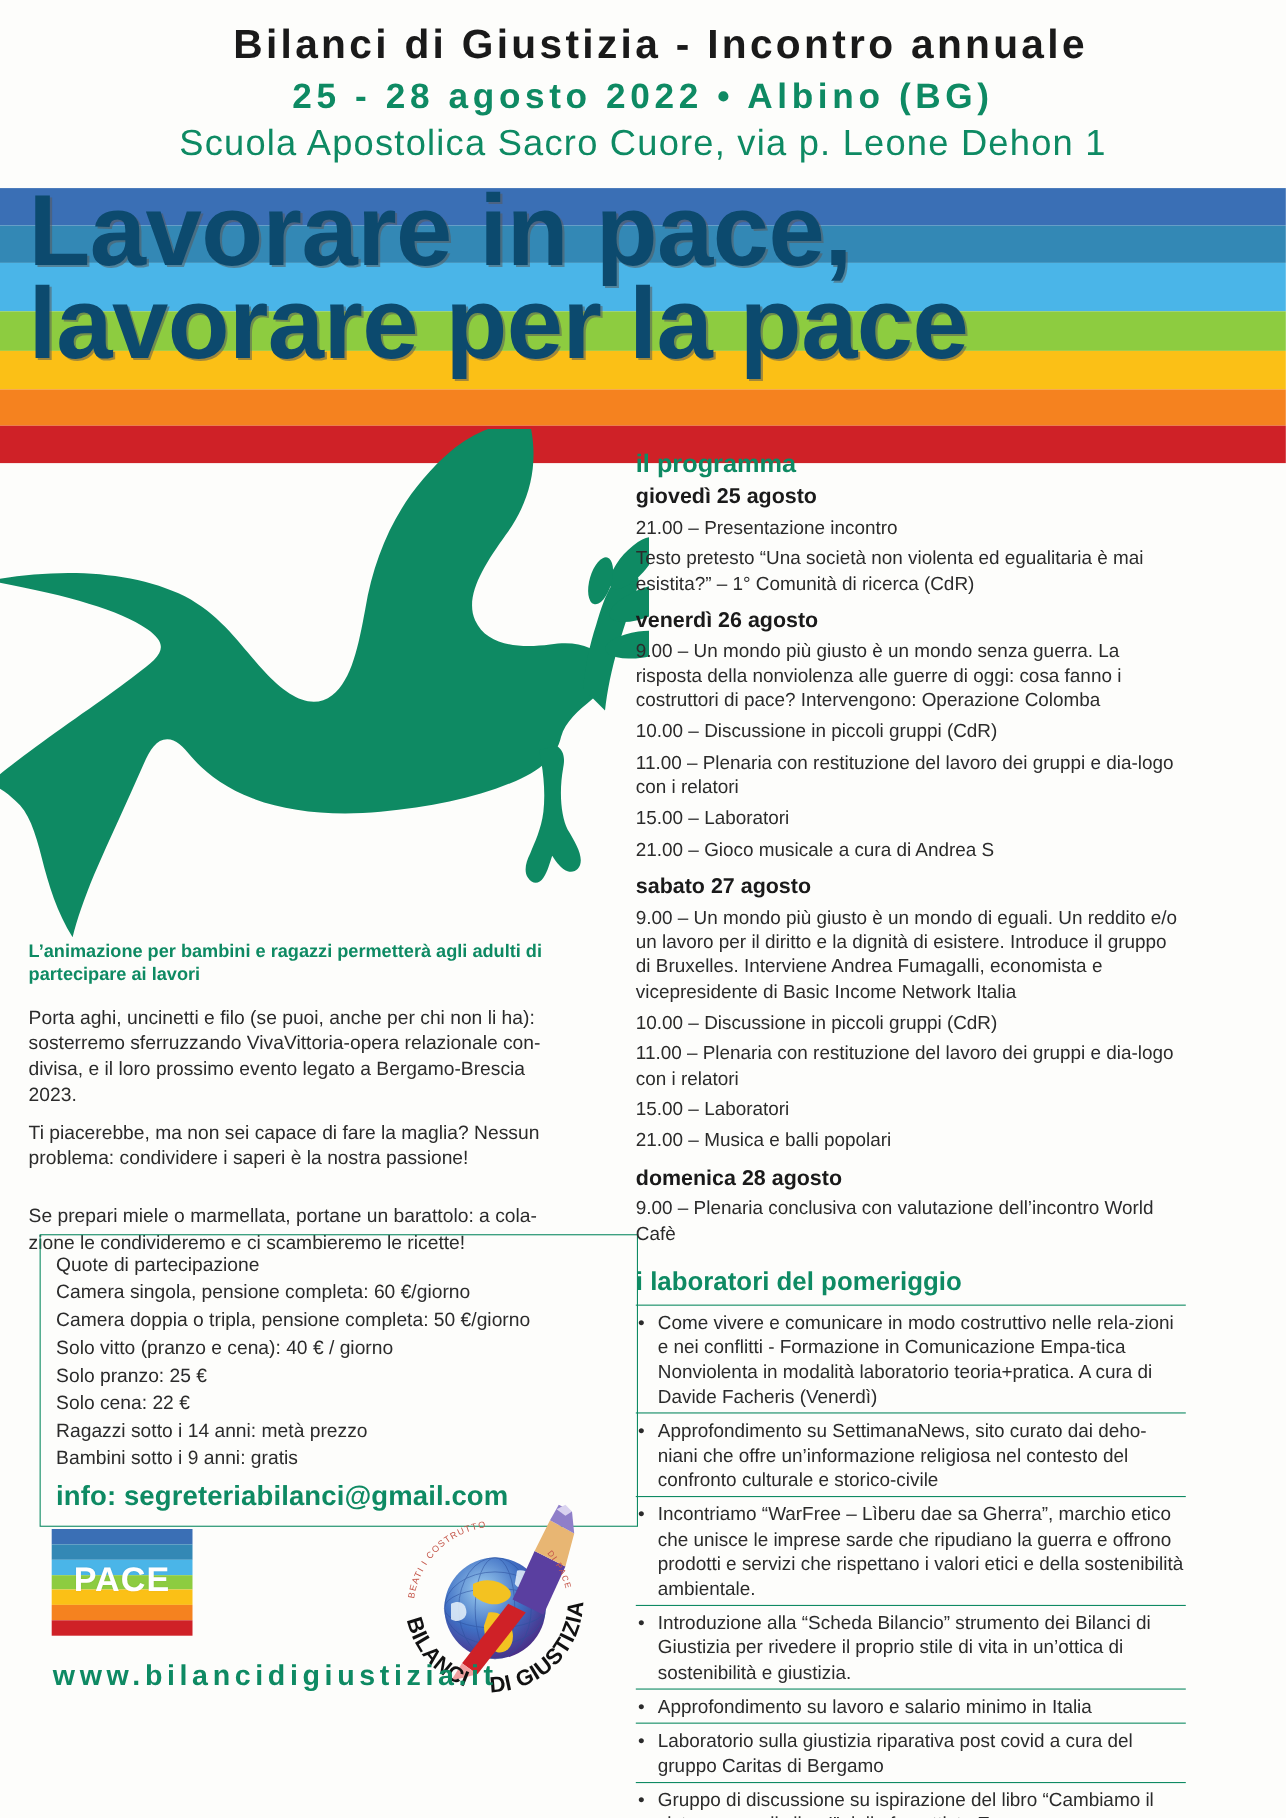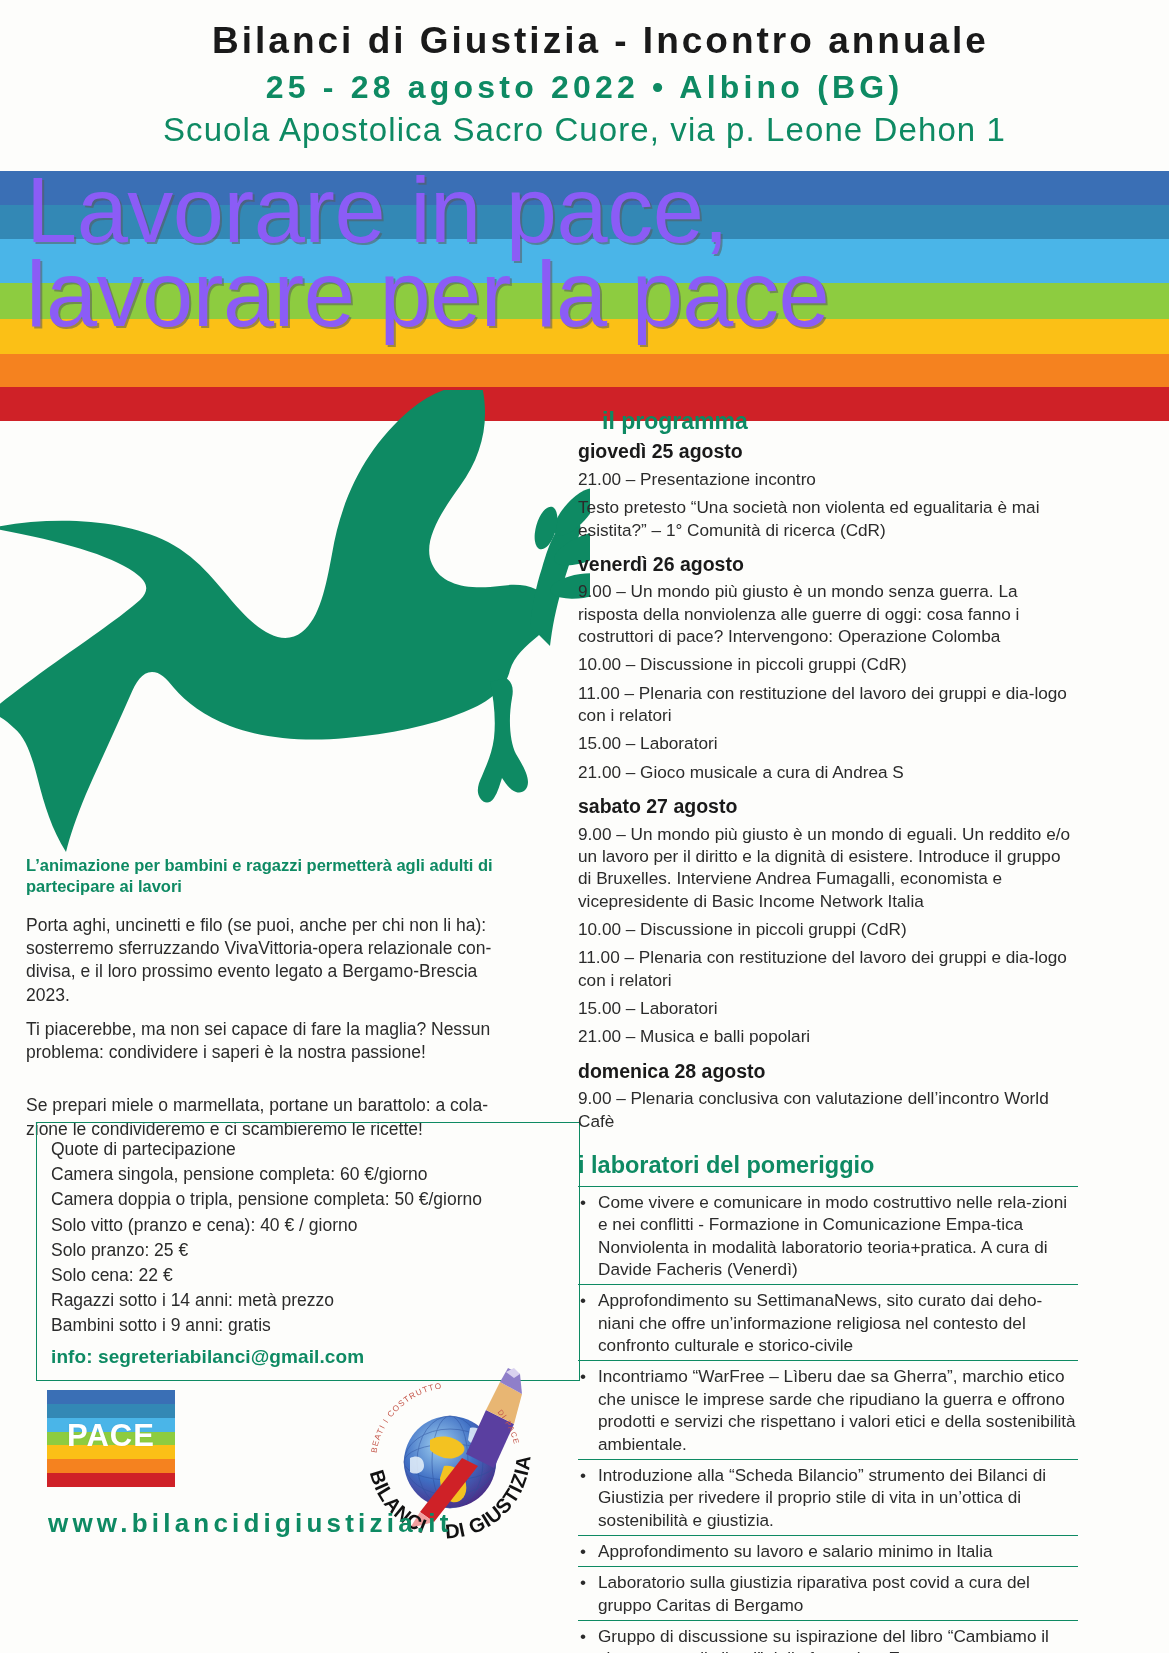--- a/index.html
+++ b/index.html
@@ -36,22 +36,22 @@
   .b1 { top:0px;   height:34px; background:#3a6fb5; }
   .b2 { top:34px;  height:34px; background:#3388b5; }
   .b3 { top:68px;  height:44px; background:#4ab5e8; }
   .b4 { top:112px; height:36px; background:#8dcc40; }
   .b5 { top:148px; height:35px; background:#fbc016; }
   .b6 { top:183px; height:33px; background:#f5821f; }
   .b7 { top:216px; height:34px; background:#cf2127; }
 
   .banner-text {
     position:absolute; left:26px; top:-6px; width:1110px;
-    color:#8b5cf6;
-    font-size:92px; font-weight:normal;
+    color:#0c4a6e;
+    font-size:92px; font-weight:bold;
     line-height:0.98;
     letter-spacing:-0.5px;
     text-shadow:
        2px  2px 0 rgba(90,90,90,.55),
       -1px -1px 0 rgba(255,255,255,.0);
     font-family:"Liberation Sans", sans-serif;
     white-space:nowrap;
     transform:scaleX(1.0);
   }
   .banner-line { display:block; }
@@ -75,21 +75,21 @@
   .body-text.spaced { margin-top:30px; }
 
   
   .quote-box {
     position:absolute; left:36px; top:1122px; width:544px;
     border:1.6px solid #0e8a63; padding:14px 14px 12px 14px; z-index:3;
     background:transparent;
   }
   .quote-line { color:#2b2b2b; font-size:17.5px; line-height:1.44; }
   .quote-email {
-    color:#0e8a63; font-weight:bold; font-size:19px; margin-top:7px;
+    color:#0e8a63; font-weight:bold; font-size:25px; margin-top:7px;
     letter-spacing:.1px;
   }
 
   
   .pace-logo {
     position:absolute; left:47px; top:1390px; width:128px; height:108px; z-index:3;
   }
   .pace-band { position:absolute; left:0; width:128px; height:13.85px; }
   .pace-word {
     position:absolute; left:0; top:30px; width:128px; text-align:center;
@@ -103,21 +103,20 @@
     color:#0e8a63; font-weight:bold; font-size:26px; letter-spacing:4.2px;
   }
 
   
   .right-col {
     position:absolute; left:578px; top:408px; width:500px; z-index:3;
   }
   .sec-head {
     color:#0e8a63; font-weight:bold; font-size:23px; line-height:1.15;
     margin-bottom:6px;
-    margin-left:24px;
   }
   .day-head {
     color:#1a1a1a; font-weight:bold; font-size:19.5px; line-height:1.2;
     margin-top:12px; margin-bottom:4px;
   }
   .day-head.first { margin-top:4px; }
   .prog-line {
     color:#2b2b2b; font-size:17.2px; line-height:1.30; margin-bottom:6px;
   }
   .lab-head {

